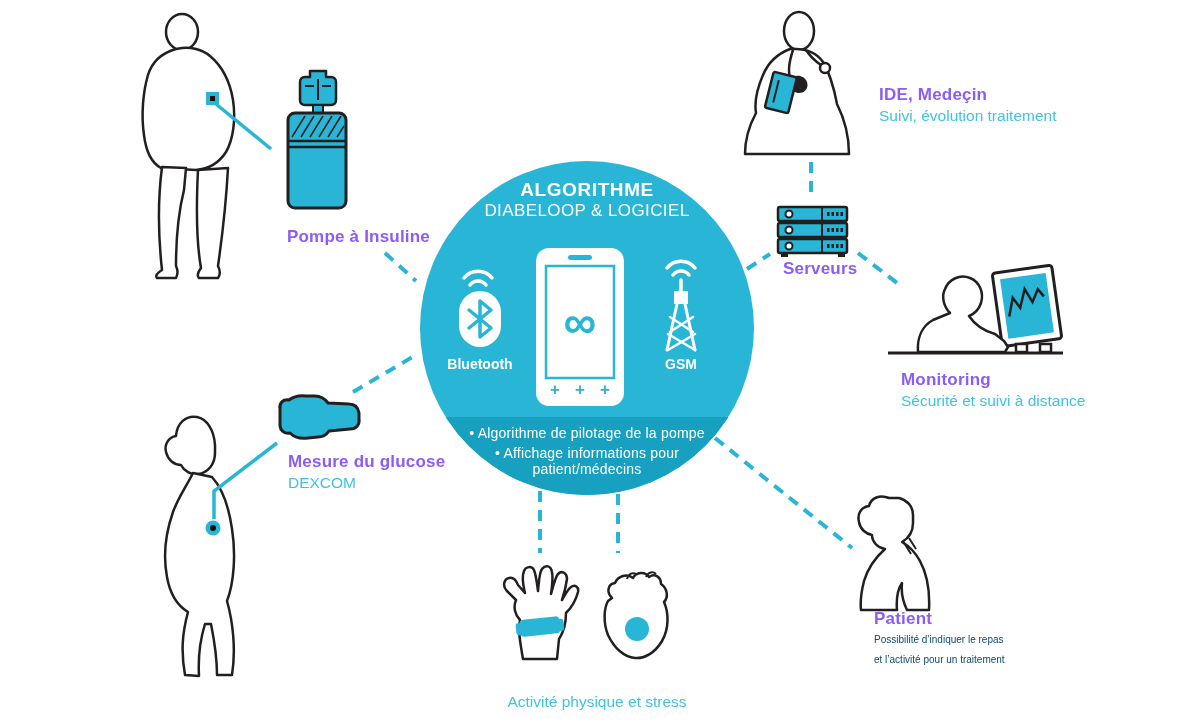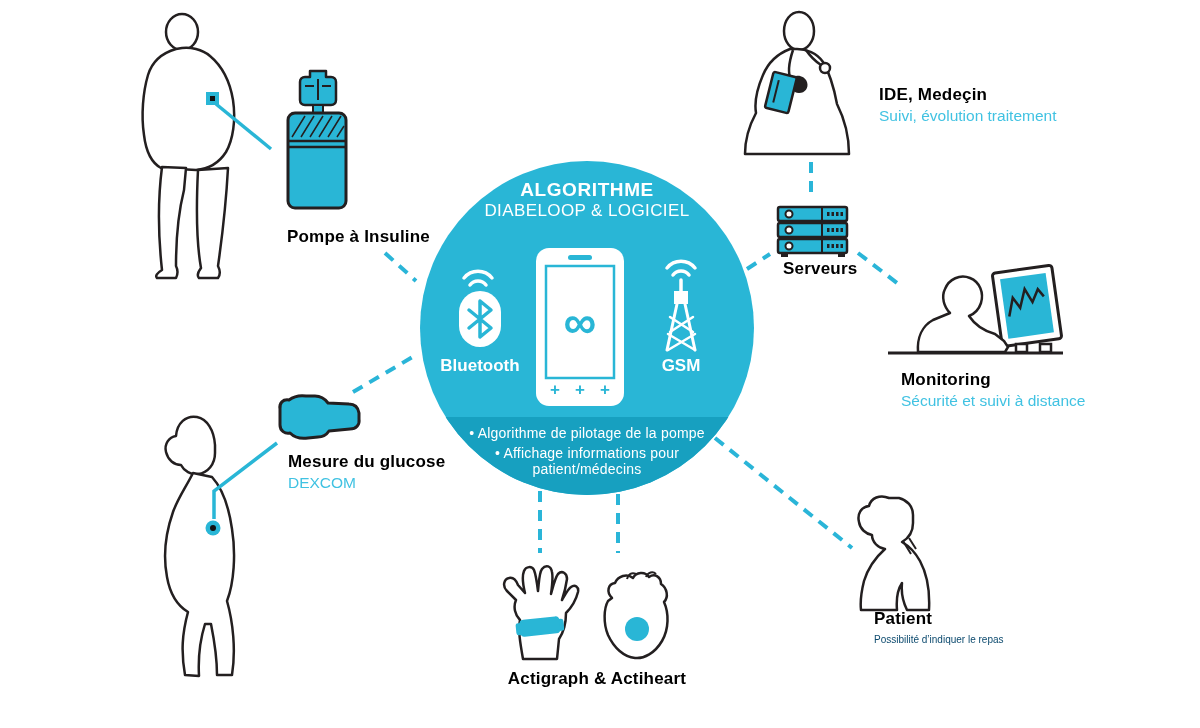--- a/index.html
+++ b/index.html
@@ -2,29 +2,29 @@
 <html><head>
 <meta charset="utf-8">
 <style>
   html,body{margin:0;padding:0;background:#fff;}
   .canvas{
     position:relative;width:1200px;height:728px;background:#ffffff;overflow:hidden;
     font-family:"Liberation Sans",sans-serif;
   }
   .canvas svg{position:absolute;left:0;top:0;}
   .abs{position:absolute;}
-  .lbl{font-weight:bold;color:#000000;font-size:17px;letter-spacing:.2px;white-space:nowrap;}
+  .lbl{font-weight:bold;color:#8b5cf6;font-size:17px;letter-spacing:.2px;white-space:nowrap;}
   .sub{color:#40c2e2;font-size:15.5px;white-space:nowrap;text-align:center;}
   .sub-multi{color:#0c4a6e;font-size:10px;line-height:19.5px;white-space:nowrap;}
   .ctr{text-align:center;}
   .wt{color:#ffffff;}
   .title1{font-size:19px;font-weight:bold;letter-spacing:.6px;}
   .title2{font-size:17px;letter-spacing:.4px;}
   .bullet{font-size:14px;letter-spacing:.2px;}
-  .iconlbl{font-size:17px;font-weight:bold;}
+  .iconlbl{font-size:14px;font-weight:bold;}
   .infinity{font-size:46px;color:#29b6d6;display:flex;align-items:center;justify-content:center;font-weight:bold;}
   .plusrow{display:flex;justify-content:space-between;color:#29b6d6;font-size:17px;font-weight:bold;}
 </style>
 </head>
 <body>
 
 <div class="canvas">
 
 <svg width="1200" height="728" viewBox="0 0 1200 728">
   <defs>
@@ -197,23 +197,24 @@
 <div class="abs sub" style="left:879px;top:107px;">Suivi, évolution traitement</div>
 
 <div class="abs lbl" style="left:783px;top:259px;">Serveurs</div>
 
 <div class="abs lbl" style="left:901px;top:370px;">Monitoring</div>
 <div class="abs sub" style="left:901px;top:392px;">Sécurité et suivi à distance</div>
 
 <div class="abs lbl" style="left:874px;top:609px;">Patient</div>
 <div class="abs sub-multi" style="left:874px;top:630px;">
   <div>Possibilité d’indiquer le repas</div>
+  <div>et l’activité pour un traitement</div>
 </div>
 
-<div class="abs lbl ctr" style="left:497px;width:200px;top:669px;">Actigraph &amp; Actiheart</div>
+<div class="abs sub ctr" style="left:497px;width:200px;top:693px;">Activité physique et stress</div>
 
 <div class="abs wt title1 ctr" style="left:467px;width:240px;top:179px;">ALGORITHME</div>
 <div class="abs wt title2 ctr" style="left:467px;width:240px;top:201px;">DIABELOOP &amp; LOGICIEL</div>
 
 <div class="abs wt iconlbl ctr" style="left:440px;width:80px;top:356px;">Bluetooth</div>
 <div class="abs wt iconlbl ctr" style="left:647px;width:68px;top:356px;">GSM</div>
 
 <div class="abs infinity" style="left:546px;top:292px;width:68px;height:60px;">∞</div>
 <div class="abs plusrow" style="left:550px;top:380px;width:60px;">
   <span>+</span>

